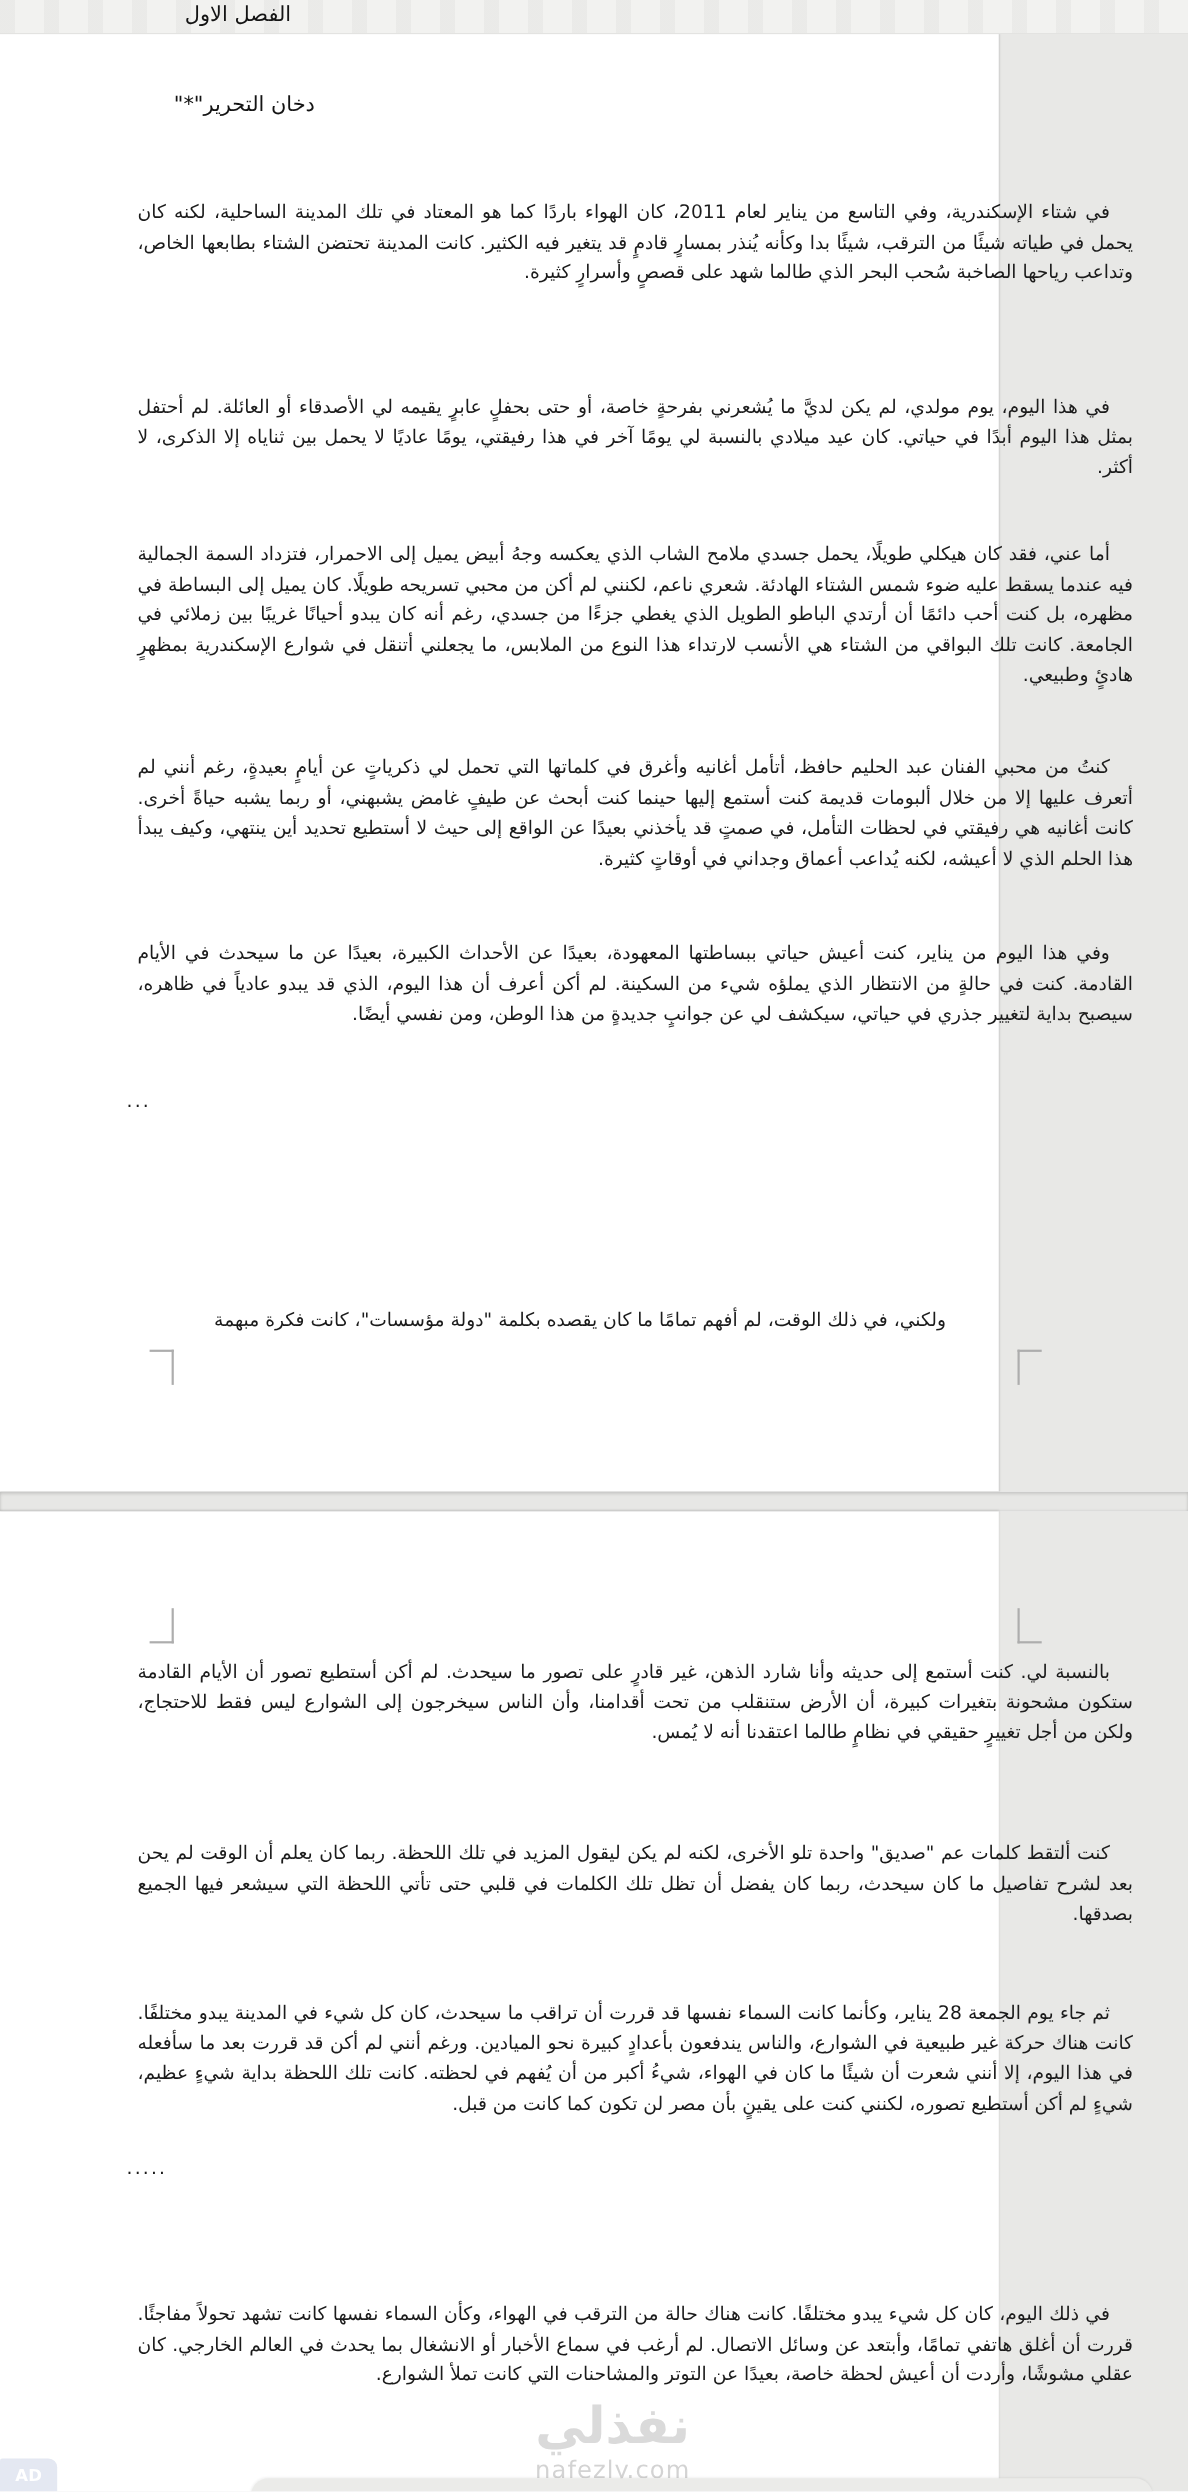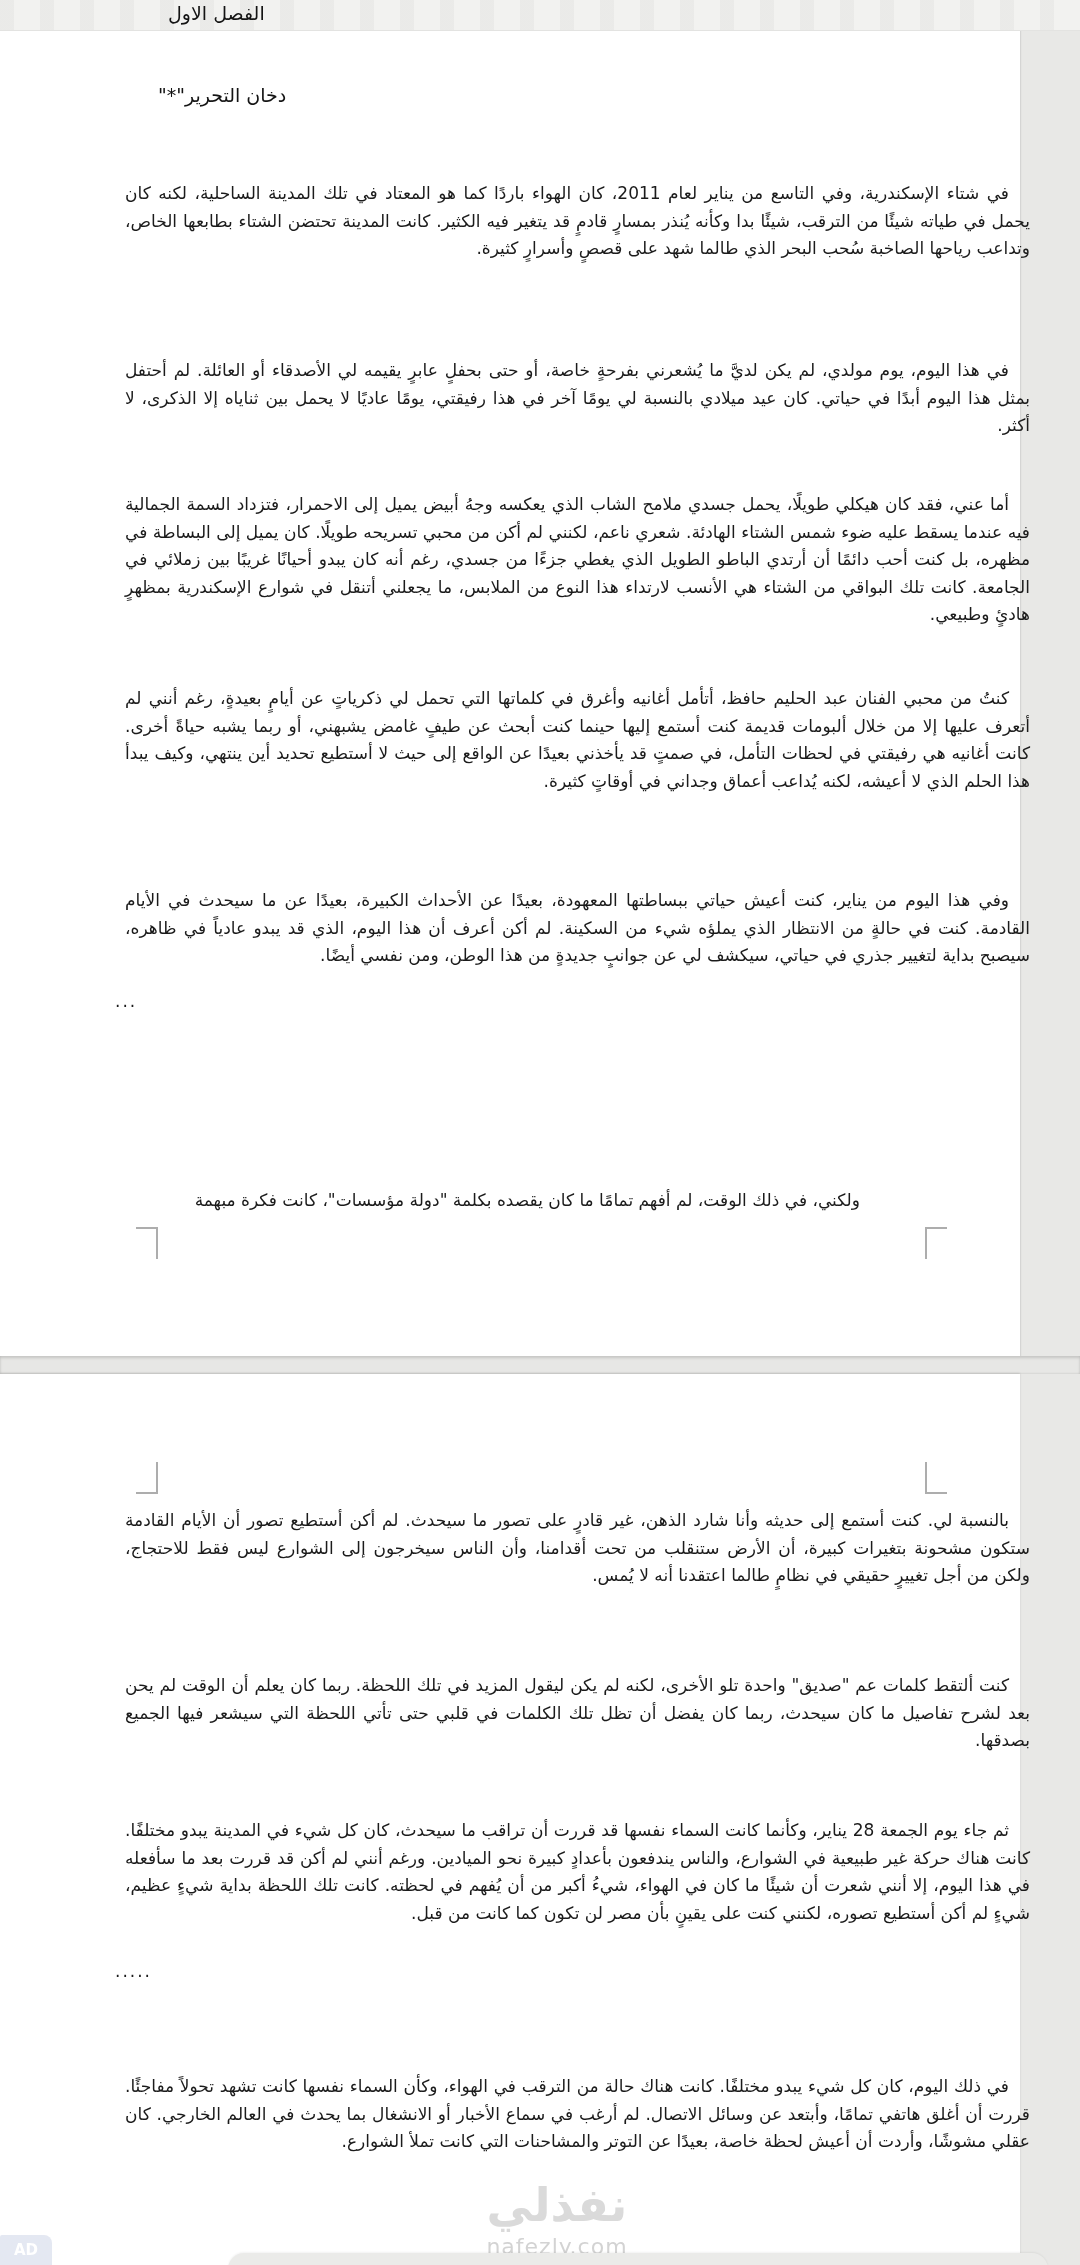--- a/index.html
+++ b/index.html
@@ -1,21 +1,21 @@
 <!DOCTYPE html>
 <html lang="ar"><head>
 <meta charset="utf-8">
 <style>
   html,body{margin:0;padding:0;background:#ffffff;}
   .screen{
     position:relative;width:1080px;height:2265px;overflow:hidden;
     background:#e8e8e6;
     font-family:"DejaVu Sans", sans-serif;
   }
-  .page{position:absolute;left:0;width:1020px;background:#ffffff;}
+  .page{position:absolute;left:0;width:908px;background:#ffffff;}
   .page1{top:0;height:1356px;box-shadow:0 1px 2px rgba(0,0,0,.25);}
   .page2{top:1374px;height:891px;box-shadow:0 -1px 2px rgba(0,0,0,.12);}
   .page-gap{position:absolute;left:0;top:1356px;width:1080px;height:18px;background:#e7e7e5;
     box-shadow:inset 0 2px 3px rgba(0,0,0,.15), inset 0 -1px 2px rgba(0,0,0,.07);}
   .top-band{position:absolute;left:0;top:0;width:1080px;height:30px;background:#f2f2f0;
     background-image:repeating-linear-gradient(90deg, rgba(0,0,0,.03) 0 14px, transparent 14px 40px);
     border-bottom:1px solid #e3e3e1;}
   .heading{position:absolute;direction:rtl;color:#141414;font-size:19px;white-space:nowrap;z-index:3;}
   .chapter{left:168px;top:2px;}
   .story-title{left:158px;top:84px;}
@@ -50,40 +50,40 @@
 
   <div class="page page1">
     <div class="top-band"></div>
     <div class="heading chapter">الفصل الاول</div>
     <div class="heading story-title">دخان التحرير"*"</div>
 
     <p class="para" style="top:170px">في شتاء الإسكندرية، وفي التاسع من يناير لعام 2011، كان الهواء باردًا كما هو المعتاد في تلك المدينة الساحلية، لكنه كان يحمل في طياته شيئًا من الترقب، شيئًا بدا وكأنه يُنذر بمسارٍ قادمٍ قد يتغير فيه الكثير. كانت المدينة تحتضن الشتاء بطابعها الخاص، وتداعب رياحها الصاخبة سُحب البحر الذي طالما شهد على قصصٍ وأسرارٍ كثيرة.</p>
     <p class="para" style="top:347px">في هذا اليوم، يوم مولدي، لم يكن لديَّ ما يُشعرني بفرحةٍ خاصة، أو حتى بحفلٍ عابرٍ يقيمه لي الأصدقاء أو العائلة. لم أحتفل بمثل هذا اليوم أبدًا في حياتي. كان عيد ميلادي بالنسبة لي يومًا آخر في هذا رفيقتي، يومًا عاديًا لا يحمل بين ثناياه إلا الذكرى، لا أكثر.</p>
     <p class="para" style="top:481px">أما عني، فقد كان هيكلي طويلًا، يحمل جسدي ملامح الشاب الذي يعكسه وجهُ أبيض يميل إلى الاحمرار، فتزداد السمة الجمالية فيه عندما يسقط عليه ضوء شمس الشتاء الهادئة. شعري ناعم، لكنني لم أكن من محبي تسريحه طويلًا. كان يميل إلى البساطة في مظهره، بل كنت أحب دائمًا أن أرتدي الباطو الطويل الذي يغطي جزءًا من جسدي، رغم أنه كان يبدو أحيانًا غريبًا بين زملائي في الجامعة. كانت تلك البواقي من الشتاء هي الأنسب لارتداء هذا النوع من الملابس، ما يجعلني أتنقل في شوارع الإسكندرية بمظهرٍ هادئٍ وطبيعي.</p>
     <p class="para" style="top:675px">كنتُ من محبي الفنان عبد الحليم حافظ، أتأمل أغانيه وأغرق في كلماتها التي تحمل لي ذكرياتٍ عن أيامٍ بعيدةٍ، رغم أنني لم أتعرف عليها إلا من خلال ألبومات قديمة كنت أستمع إليها حينما كنت أبحث عن طيفٍ غامض يشبهني، أو ربما يشبه حياةً أخرى. كانت أغانيه هي رفيقتي في لحظات التأمل، في صمتٍ قد يأخذني بعيدًا عن الواقع إلى حيث لا أستطيع تحديد أين ينتهي، وكيف يبدأ هذا الحلم الذي لا أعيشه، لكنه يُداعب أعماق وجداني في أوقاتٍ كثيرة.</p>
-    <p class="para" style="top:877px">وفي هذا اليوم من يناير، كنت أعيش حياتي ببساطتها المعهودة، بعيدًا عن الأحداث الكبيرة، بعيدًا عن ما سيحدث في الأيام القادمة. كنت في حالةٍ من الانتظار الذي يملؤه شيء من السكينة. لم أكن أعرف أن هذا اليوم، الذي قد يبدو عادياً في ظاهره، سيصبح بداية لتغيير جذري في حياتي، سيكشف لي عن جوانبٍ جديدةٍ من هذا الوطن، ومن نفسي أيضًا.</p>
+    <p class="para" style="top:844px">وفي هذا اليوم من يناير، كنت أعيش حياتي ببساطتها المعهودة، بعيدًا عن الأحداث الكبيرة، بعيدًا عن ما سيحدث في الأيام القادمة. كنت في حالةٍ من الانتظار الذي يملؤه شيء من السكينة. لم أكن أعرف أن هذا اليوم، الذي قد يبدو عادياً في ظاهره، سيصبح بداية لتغيير جذري في حياتي، سيكشف لي عن جوانبٍ جديدةٍ من هذا الوطن، ومن نفسي أيضًا.</p>
     <div class="dots" style="top:988px">...</div>
     <p class="para short" style="top:1177px">ولكني، في ذلك الوقت، لم أفهم تمامًا ما كان يقصده بكلمة "دولة مؤسسات"، كانت فكرة مبهمة</p>
   </div>
 
   <div class="crop-mark cm-tl-of-text" style="left:136px;top:1227px"></div>
   <div class="crop-mark cm-tr-of-text" style="left:925px;top:1227px"></div>
 
   <div class="page-gap"></div>
   <div class="side-wm"></div>
 
   <div class="crop-mark cm-bl-of-text" style="left:136px;top:1462px"></div>
   <div class="crop-mark cm-br-of-text" style="left:925px;top:1462px"></div>
 
   <div class="page page2">
     <p class="para" style="top:123px">بالنسبة لي. كنت أستمع إلى حديثه وأنا شارد الذهن، غير قادرٍ على تصور ما سيحدث. لم أكن أستطيع تصور أن الأيام القادمة ستكون مشحونة بتغيرات كبيرة، أن الأرض ستنقلب من تحت أقدامنا، وأن الناس سيخرجون إلى الشوارع ليس فقط للاحتجاج، ولكن من أجل تغييرٍ حقيقي في نظامٍ طالما اعتقدنا أنه لا يُمس.</p>
     <p class="para" style="top:288px">كنت ألتقط كلمات عم "صديق" واحدة تلو الأخرى، لكنه لم يكن ليقول المزيد في تلك اللحظة. ربما كان يعلم أن الوقت لم يحن بعد لشرح تفاصيل ما كان سيحدث، ربما كان يفضل أن تظل تلك الكلمات في قلبي حتى تأتي اللحظة التي سيشعر فيها الجميع بصدقها.</p>
     <p class="para" style="top:433px">ثم جاء يوم الجمعة 28 يناير، وكأنما كانت السماء نفسها قد قررت أن تراقب ما سيحدث، كان كل شيء في المدينة يبدو مختلفًا. كانت هناك حركة غير طبيعية في الشوارع، والناس يندفعون بأعدادٍ كبيرة نحو الميادين. ورغم أنني لم أكن قد قررت بعد ما سأفعله في هذا اليوم، إلا أنني شعرت أن شيئًا ما كان في الهواء، شيءُ أكبر من أن يُفهم في لحظته. كانت تلك اللحظة بداية شيءٍ عظيم، شيءٍ لم أكن أستطيع تصوره، لكنني كنت على يقينٍ بأن مصر لن تكون كما كانت من قبل.</p>
     <div class="dots" style="top:584px">.....</div>
-    <p class="para" style="top:689px">في ذلك اليوم، كان كل شيء يبدو مختلفًا. كانت هناك حالة من الترقب في الهواء، وكأن السماء نفسها كانت تشهد تحولاً مفاجئًا. قررت أن أغلق هاتفي تمامًا، وأبتعد عن وسائل الاتصال. لم أرغب في سماع الأخبار أو الانشغال بما يحدث في العالم الخارجي. كان عقلي مشوشًا، وأردت أن أعيش لحظة خاصة، بعيدًا عن التوتر والمشاحنات التي كانت تملأ الشوارع.</p>
+    <p class="para" style="top:707px">في ذلك اليوم، كان كل شيء يبدو مختلفًا. كانت هناك حالة من الترقب في الهواء، وكأن السماء نفسها كانت تشهد تحولاً مفاجئًا. قررت أن أغلق هاتفي تمامًا، وأبتعد عن وسائل الاتصال. لم أرغب في سماع الأخبار أو الانشغال بما يحدث في العالم الخارجي. كان عقلي مشوشًا، وأردت أن أعيش لحظة خاصة، بعيدًا عن التوتر والمشاحنات التي كانت تملأ الشوارع.</p>
 
     <div class="wm-ar">نفذلي</div>
     <div class="wm-url">nafezly.com</div>
     <div class="bottom-bar"></div>
     <div class="ad-badge">AD</div>
   </div>
 
 </div>
 
 </body></html>

